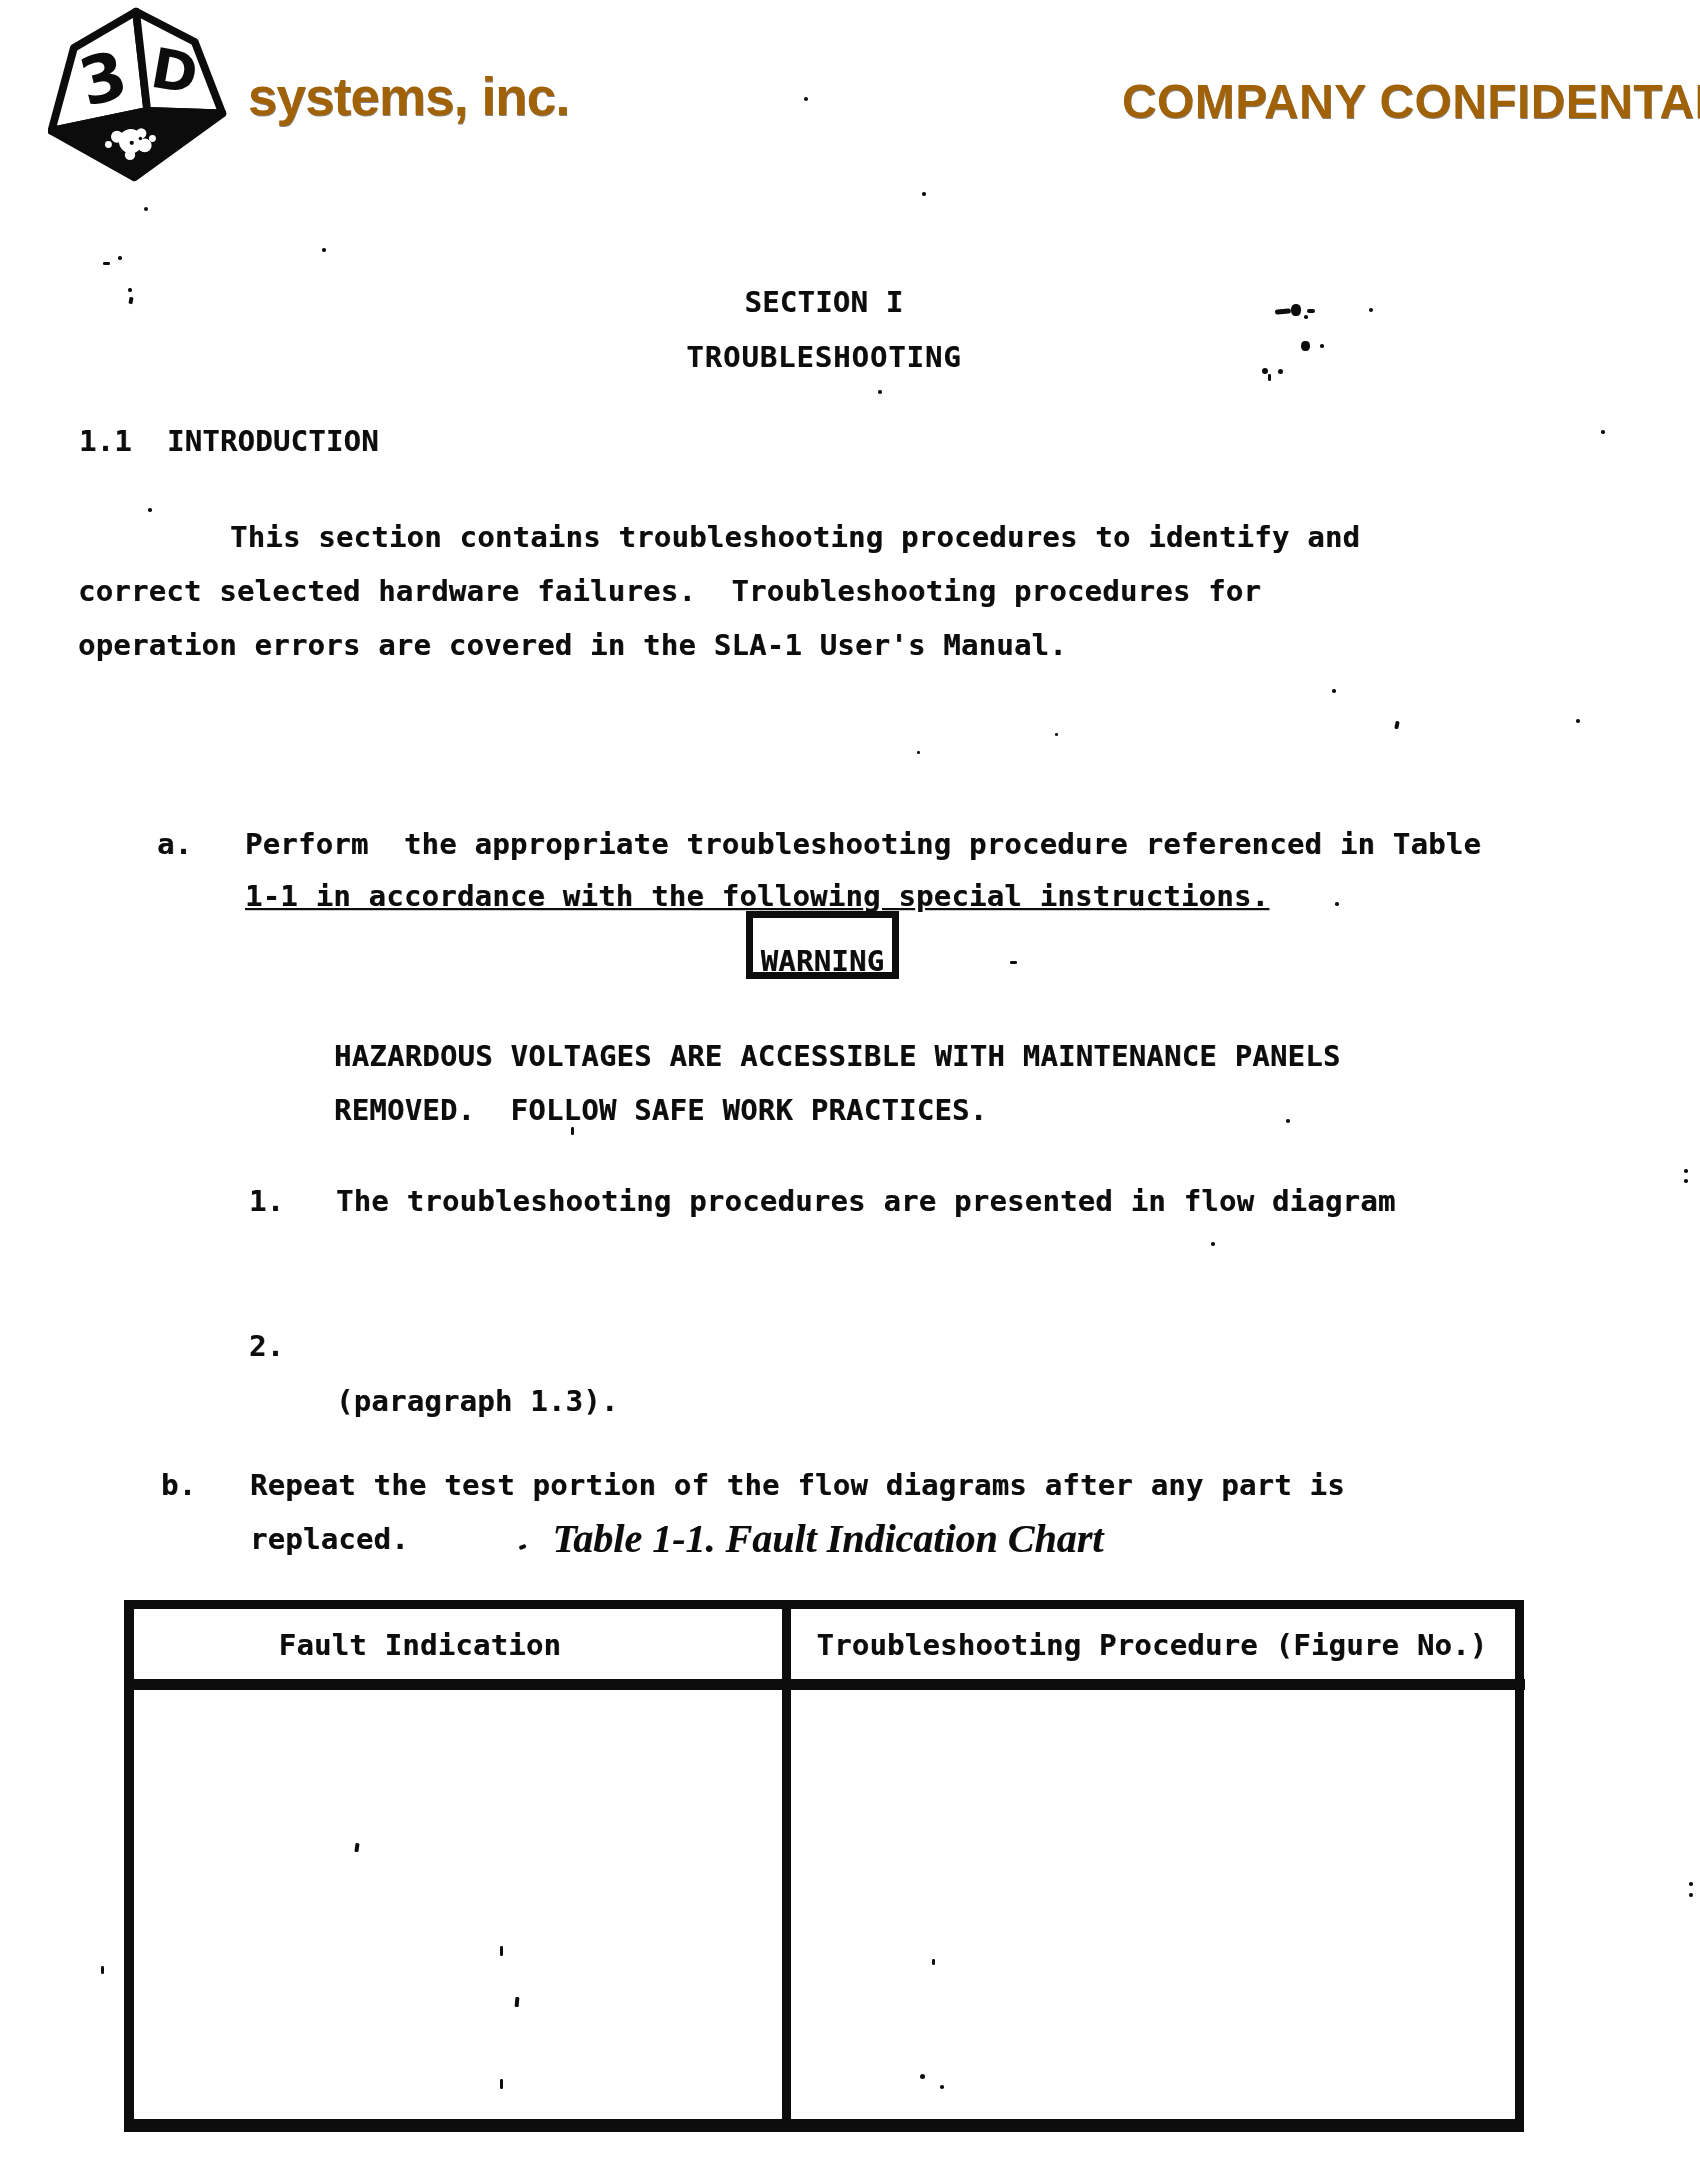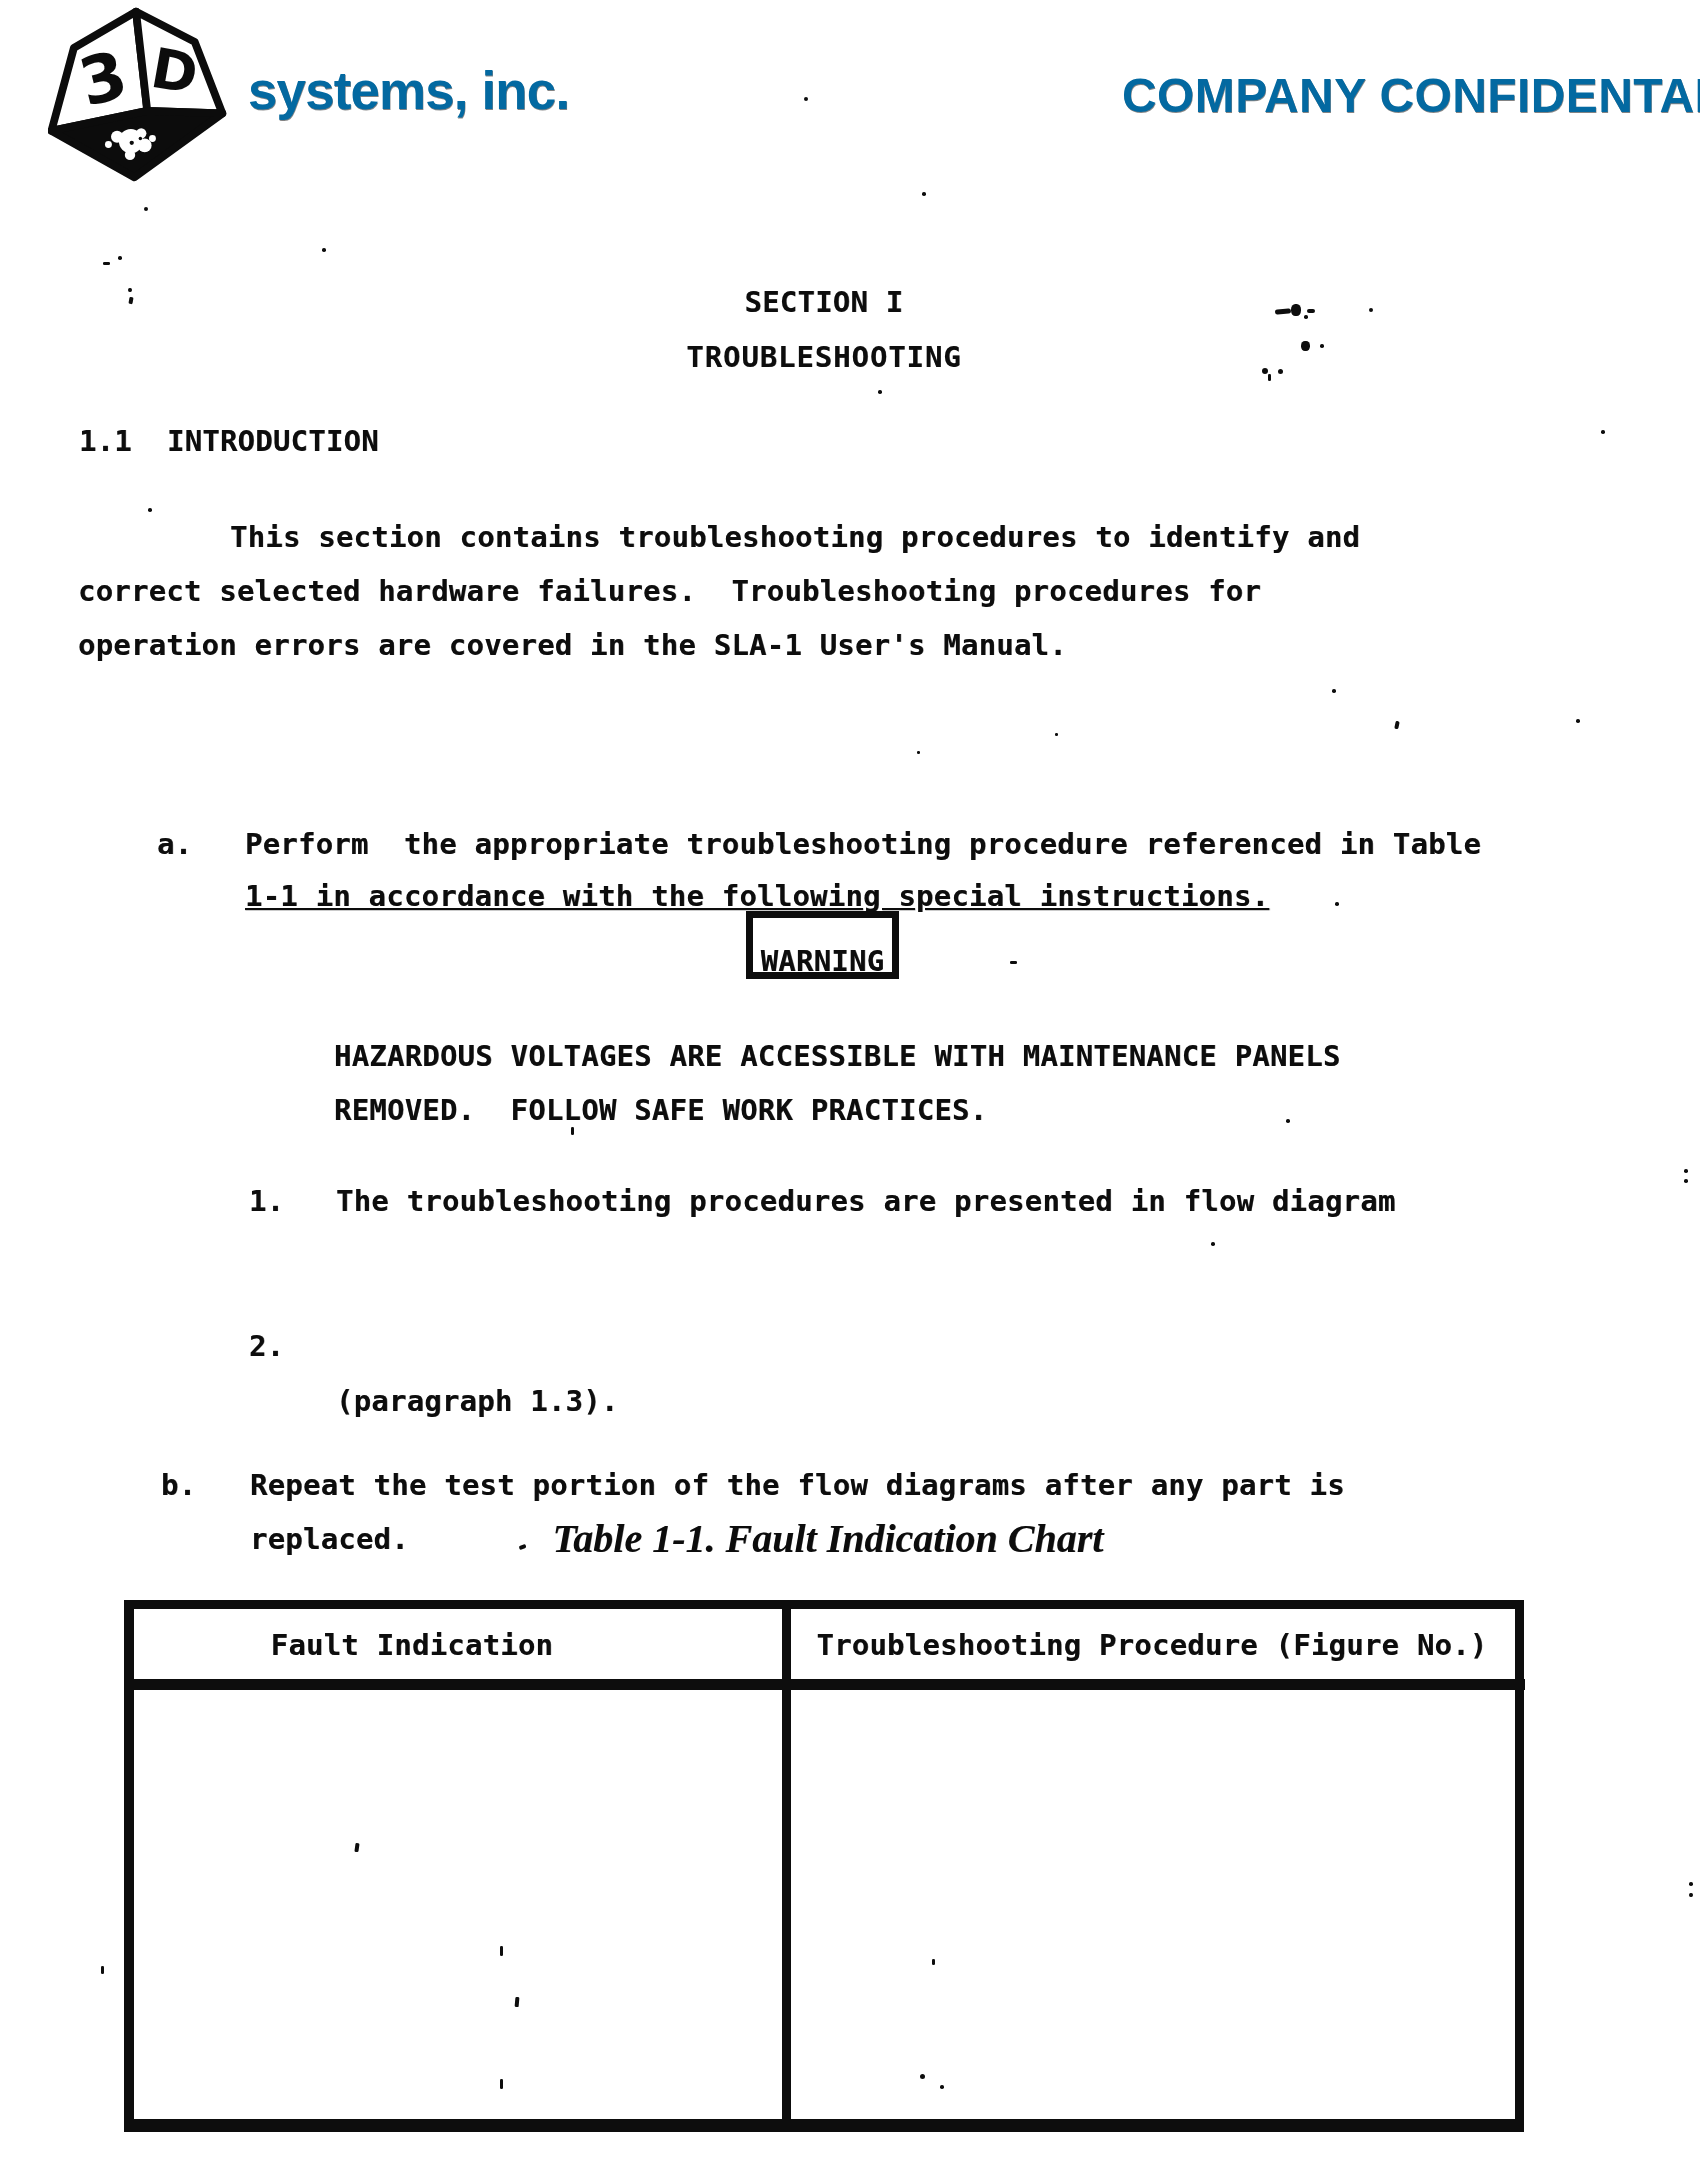--- a/index.html
+++ b/index.html
@@ -7,22 +7,22 @@
 
   
   .t{position:absolute;font-family:"DejaVu Sans Mono","Liberation Mono",monospace;
      font-weight:700;font-size:29px;line-height:35px;color:#0d0d0d;white-space:pre;
      letter-spacing:0.2px;text-shadow:0.4px 0.4px 0 rgba(13,13,13,.55);margin-top:33px;}
   .center{left:824px;transform:translateX(-50%);}
   .g2{display:inline-block;width:35px;}
 
   
   .sans{position:absolute;font-family:"Liberation Sans","DejaVu Sans",sans-serif;
-        font-weight:700;color:#0369a1;white-space:pre;line-height:1;
-        text-shadow:0.5px 0.5px 0 rgba(10,10,10,.5);}
+        font-weight:700;color:#a16207;white-space:pre;line-height:1;
+        text-shadow:0.5px 0.5px 0 rgba(10,10,10,.5);margin-top:6px;}
   .wordmark{left:248px;top:64px;font-size:53px;letter-spacing:-0.9px;}
   .classif{left:1122px;top:72px;font-size:48px;letter-spacing:0.4px;}
 
   
   .caption{position:absolute;left:828px;top:1515px;transform:translateX(-50%);
            font-family:"Liberation Serif","DejaVu Serif",serif;font-weight:700;font-style:italic;
            font-size:40px;color:#0c0c0c;white-space:pre;text-shadow:0.4px 0.4px 0 rgba(12,12,12,.45);}
 
   
   .warnbox{position:absolute;left:746px;top:911px;width:153px;height:68px;box-sizing:border-box;
@@ -30,21 +30,21 @@
   .warnbox .wt{position:static;}
 
   
   .ftable{position:absolute;left:124px;top:1600px;width:1400px;height:532px;box-sizing:border-box;
           border-style:solid;border-color:#0d0d0d;border-width:9.5px 9.5px 13px 10.4px;}
   .vdiv{position:absolute;left:648px;top:0;bottom:0;width:8.6px;background:#0d0d0d;}
   .hdiv{position:absolute;left:-10.4px;right:-9.5px;top:70px;height:11.2px;background:#0d0d0d;}
   .th{position:absolute;top:19px;font-family:"DejaVu Sans Mono","Liberation Mono",monospace;
       font-weight:700;font-size:29px;color:#0d0d0d;white-space:pre;text-align:center;
       letter-spacing:0.2px;text-shadow:0.4px 0.4px 0 rgba(13,13,13,.55);}
-  .th1{left:0;width:556px;}
+  .th1{left:0;width:556px;padding-left:8px;}
   .th2{left:656px;width:724px;}
 
   
   .logo{position:absolute;left:48px;top:7px;width:183px;height:175px;}
 
   
   .sp{position:absolute;background:#0d0d0d;border-radius:50%;}
   .tk{border-radius:1.3px;}
 </style>
 </head>

